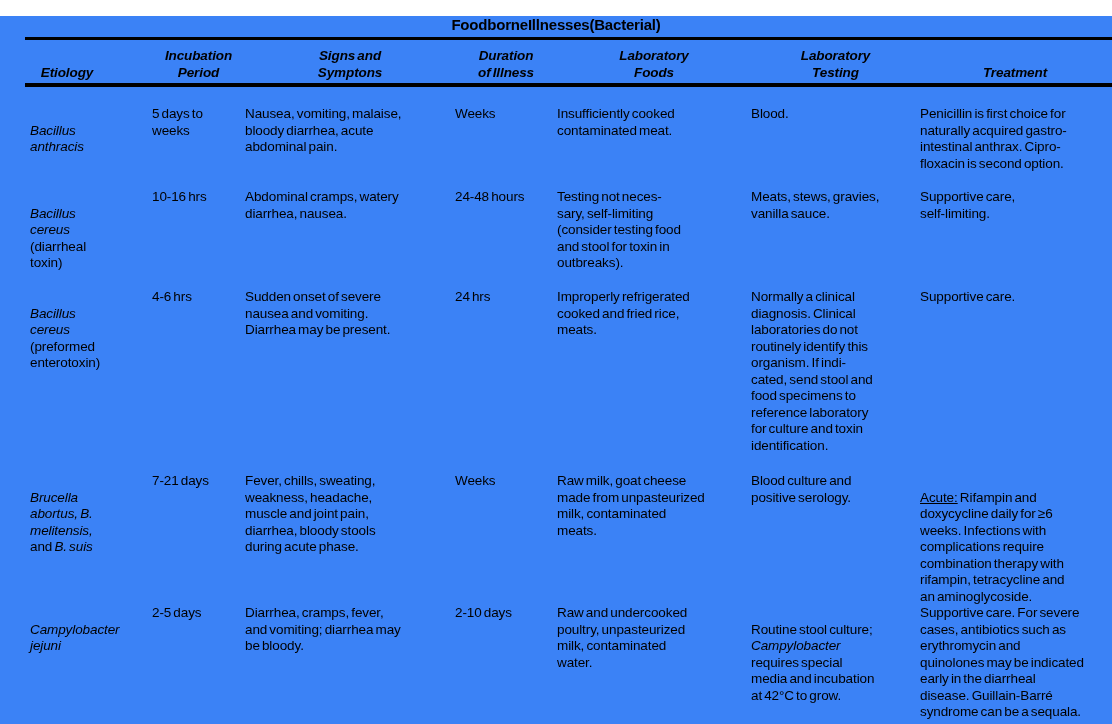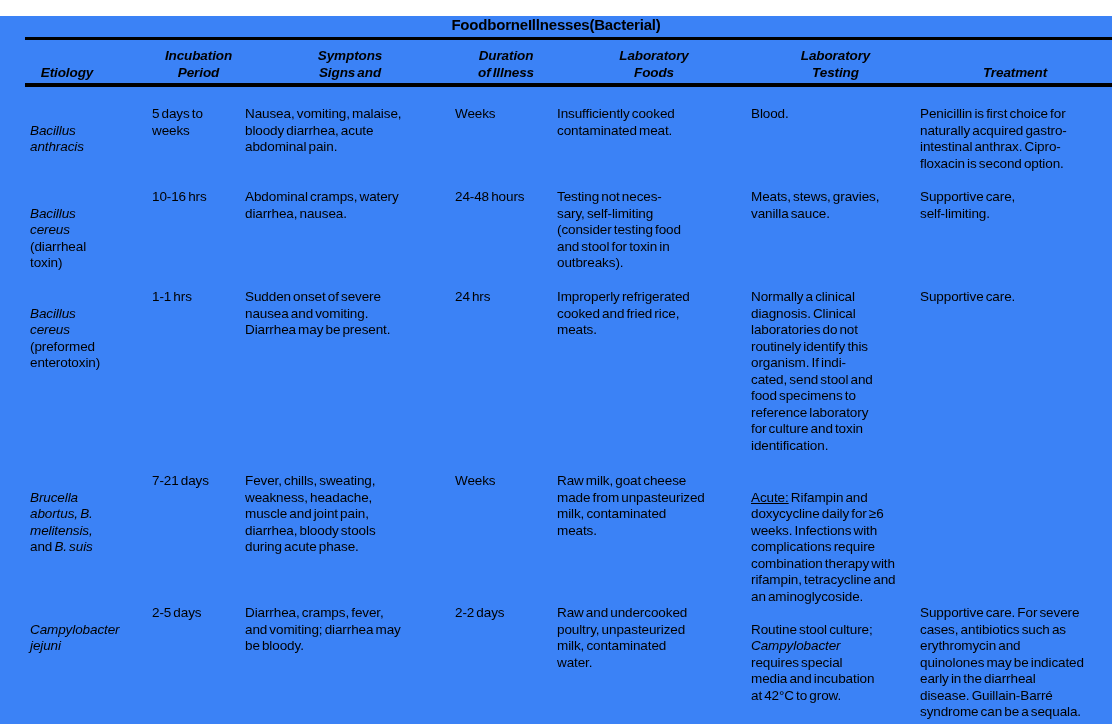--- a/index.html
+++ b/index.html
@@ -59,22 +59,22 @@
 
   <div class="thead">
     <div class="th th-et">
       <span>Etiology</span>
     </div>
     <div class="th">
       <span>Incubation</span>
       <span>Period</span>
     </div>
     <div class="th">
+      <span>Signs and</span>
       <span>Symptons</span>
-      <span>Signs and</span>
     </div>
     <div class="th">
       <span>Duration</span>
       <span>of Illness</span>
     </div>
     <div class="th">
       <span>Laboratory</span>
       <span>Foods</span>
     </div>
     <div class="th">
@@ -132,21 +132,21 @@
 self-limiting.</div>
     </div>
 
     <div class="trow r3">
       <div class="cell">
         <span class="it">Bacillus
 cereus</span><span>
 (preformed
 enterotoxin)</span>
       </div>
-      <div class="cell">1-1 hrs</div>
+      <div class="cell">4-6 hrs</div>
       <div class="cell">Sudden onset of severe
 nausea and vomiting.
 Diarrhea may be present.</div>
       <div class="cell">24 hrs</div>
       <div class="cell">Improperly refrigerated
 cooked and fried rice,
 meats.</div>
       <div class="cell">Normally a clinical
 diagnosis. Clinical
 laboratories do not
@@ -171,41 +171,43 @@
       <div class="cell">Fever, chills, sweating,
 weakness, headache,
 muscle and joint pain,
 diarrhea, bloody stools
 during acute phase.</div>
       <div class="cell">Weeks</div>
       <div class="cell">Raw milk, goat cheese
 made from unpasteurized
 milk, contaminated
 meats.</div>
+      <div class="cell">Blood culture and
+positive serology.</div>
       <div class="cell">
         <span class="ul">Acute:</span><span> Rifampin and
 doxycycline daily for ≥6
 weeks. Infections with
 complications require
 combination therapy with
 rifampin, tetracycline and
 an aminoglycoside.</span>
       </div>
     </div>
 
     <div class="trow r5">
       <div class="cell">
         <span class="it">Campylobacter
 jejuni</span>
       </div>
       <div class="cell">2-5 days</div>
       <div class="cell">Diarrhea, cramps, fever,
 and vomiting; diarrhea may
 be bloody.</div>
-      <div class="cell">2-2 days</div>
+      <div class="cell">2-10 days</div>
       <div class="cell">Raw and undercooked
 poultry, unpasteurized
 milk, contaminated
 water.</div>
       <div class="cell">
         <span>Routine stool culture;
 </span><span class="it">Campylobacter</span><span>
 requires special
 media and incubation
 at 42°C to grow.</span>

